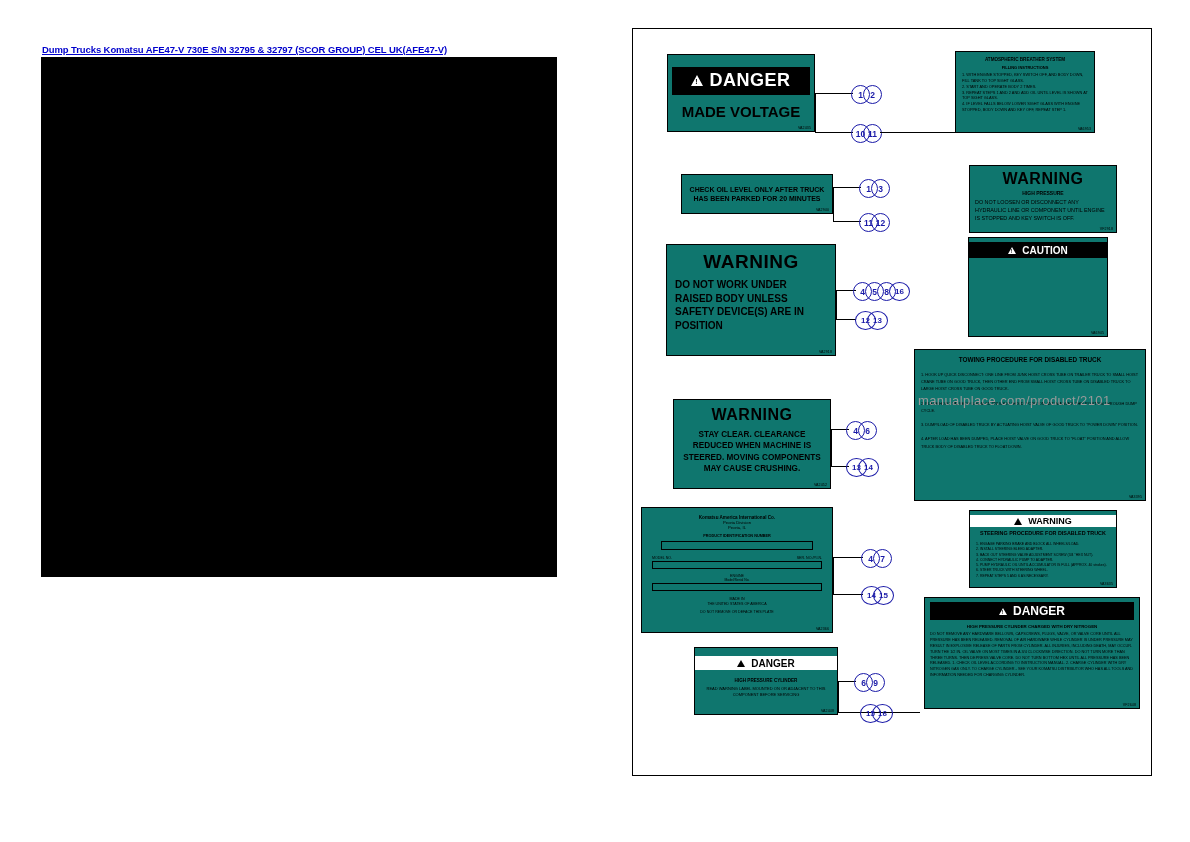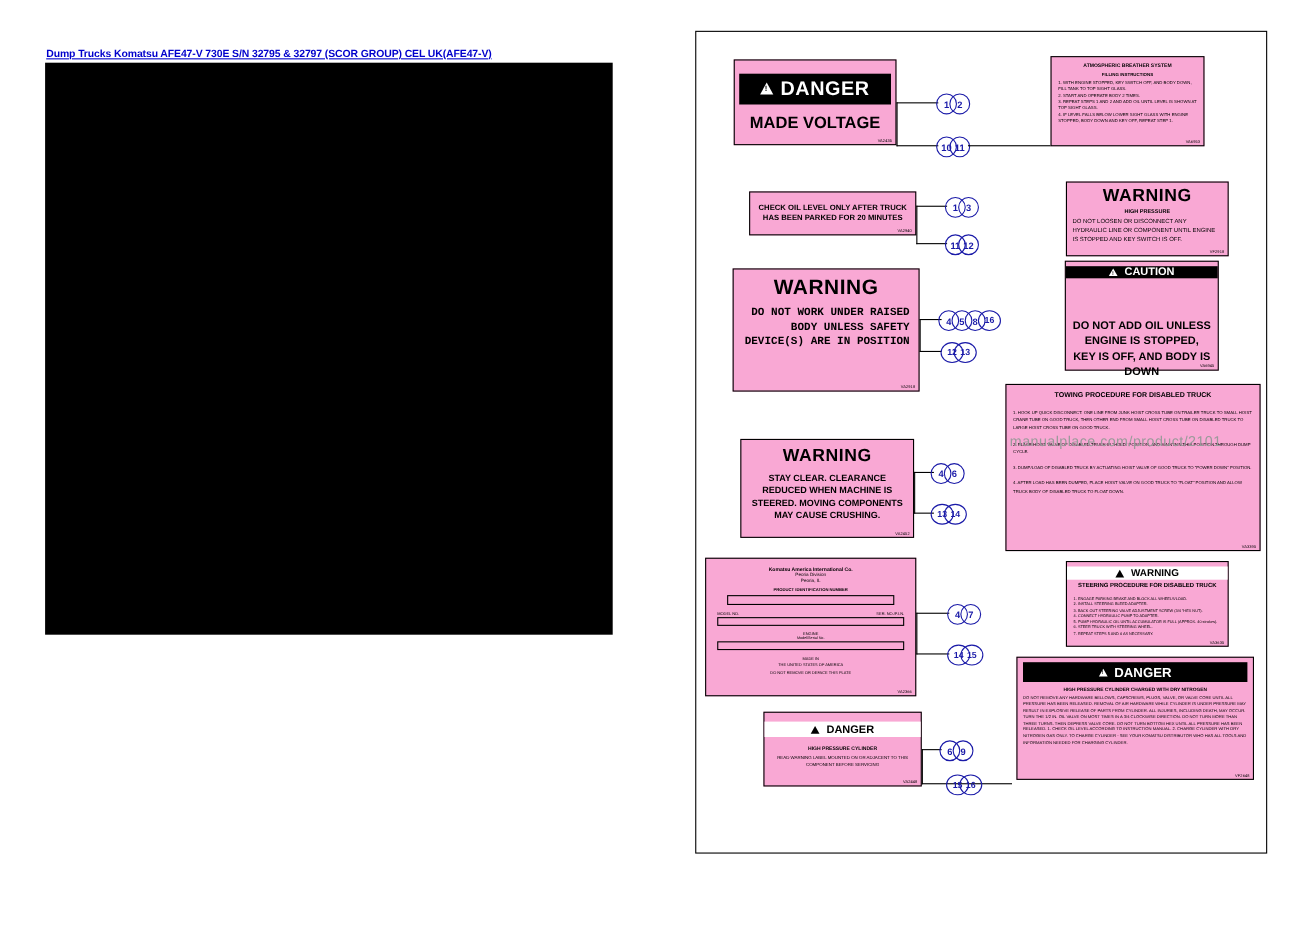--- a/index.html
+++ b/index.html
@@ -14,21 +14,21 @@
   .black-box{position:absolute;left:41px;top:57px;width:516px;height:520px;background:#000000;}
 
   
   .right-pane{position:absolute;left:595px;top:0;width:595px;height:842px;}
   .sheet{position:absolute;left:37px;top:28px;width:518px;height:746px;border:1px solid #000;background:#fff;}
 
   .watermark{position:absolute;left:285px;top:364px;font-size:13px;color:#9a9a9a;letter-spacing:.4px;
              white-space:nowrap;z-index:5;}
 
   
-  .decal{position:absolute;border:1.4px solid #000;background:#f9a8d4;box-sizing:border-box;
+  .decal{position:absolute;border:1.4px solid #000;background:#0f766e;box-sizing:border-box;
          display:flex;flex-direction:column;align-items:center;justify-content:center;text-align:center;}
   .decal .code{position:absolute;right:3px;bottom:1px;font-size:3.6px;letter-spacing:.1px;}
 
   .hdr-danger{background:#000;color:#fff;font-weight:bold;width:100%;
               display:flex;align-items:center;justify-content:center;gap:6px;}
   .tri{display:inline-block;width:0;height:0;border-left:6px solid transparent;border-right:6px solid transparent;
        border-bottom:11px solid #fff;position:relative;}
   .tri:after{content:"!";position:absolute;left:-2.2px;top:2.5px;font-size:7px;color:#000;font-weight:bold;}
   .tri-sm{border-left-width:4px;border-right-width:4px;border-bottom-width:7.5px;}
   .tri-sm:after{font-size:5px;left:-1.4px;top:1.6px;}
@@ -121,21 +121,21 @@
 
       <div class="decal" style="left:336px;top:136px;width:148px;height:68px;align-items:stretch;justify-content:flex-start;">
         <div style="font-size:16px;font-weight:bold;text-align:center;margin-top:4px;letter-spacing:.5px;">WARNING</div>
         <div style="font-size:5px;font-weight:bold;text-align:center;margin-top:2px;">HIGH PRESSURE</div>
         <div class="lines" style="font-size:5.4px;line-height:1.45;">DO NOT LOOSEN OR DISCONNECT ANY HYDRAULIC LINE OR COMPONENT UNTIL ENGINE IS STOPPED AND KEY SWITCH IS OFF.</div>
         <div class="code">VF2918</div>
       </div>
 
       <div class="decal" style="left:33px;top:215px;width:170px;height:112px;align-items:stretch;justify-content:flex-start;">
         <div style="font-size:19px;font-weight:bold;text-align:center;margin-top:6px;letter-spacing:.5px;">WARNING</div>
-        <div class="bigtxt" style="font-size:10px;line-height:1.35;text-align:right;padding:5px 8px 0;font-family:Liberation Mono, monospace;">DO NOT WORK UNDER RAISED BODY UNLESS SAFETY DEVICE(S) ARE IN POSITION</div>
+        <div class="bigtxt" style="font-size:10px;line-height:1.35;text-align:left;padding:5px 8px 0;">DO NOT WORK UNDER RAISED BODY UNLESS SAFETY DEVICE(S) ARE IN POSITION</div>
         <div class="code">VA2918</div>
       </div>
       <div class="lead" style="left:203px;top:261px;width:20px;"></div>
       <div class="lead" style="left:203px;top:290px;width:20px;"></div>
       <div class="lead-v" style="left:203px;top:261px;height:30px;"></div>
       <div class="bub" style="left:220px;top:253px;width:17px;height:17px;">
           <span>4</span>
         </div>
       <div class="bub" style="left:232px;top:253px;width:17px;height:17px;">
           <span>5</span>
@@ -151,21 +151,20 @@
         </div>
       <div class="bub" style="left:234px;top:282px;width:19px;height:17px;font-size:8px;">
           <span>13</span>
         </div>
 
       <div class="decal" style="left:335px;top:208px;width:140px;height:100px;align-items:stretch;justify-content:flex-start;gap:29px;">
         <div class="hdr-danger" style="height:16px;font-size:10px;margin-top:4px;">
           <span class="tri tri-sm"></span>
           <span>CAUTION</span>
         </div>
-        <div class="bigtxt" style="font-size:10px;line-height:1.4;text-align:center;padding:8px 6px 0;">DO NOT ADD OIL UNLESS ENGINE IS STOPPED, KEY IS OFF, AND BODY IS DOWN</div>
         <div class="code">VA6945</div>
       </div>
 
       <div class="decal" style="left:40px;top:370px;width:158px;height:90px;align-items:stretch;justify-content:flex-start;">
         <div style="font-size:16px;font-weight:bold;text-align:center;margin-top:6px;letter-spacing:.5px;">WARNING</div>
         <div class="bigtxt" style="font-size:8.2px;line-height:1.4;text-align:center;padding:5px 6px 0;">STAY CLEAR. CLEARANCE REDUCED WHEN MACHINE IS STEERED.   MOVING COMPONENTS MAY CAUSE CRUSHING.</div>
         <div class="code">VA2452</div>
       </div>
       <div class="lead" style="left:198px;top:400px;width:18px;"></div>
       <div class="lead" style="left:198px;top:437px;width:18px;"></div>

